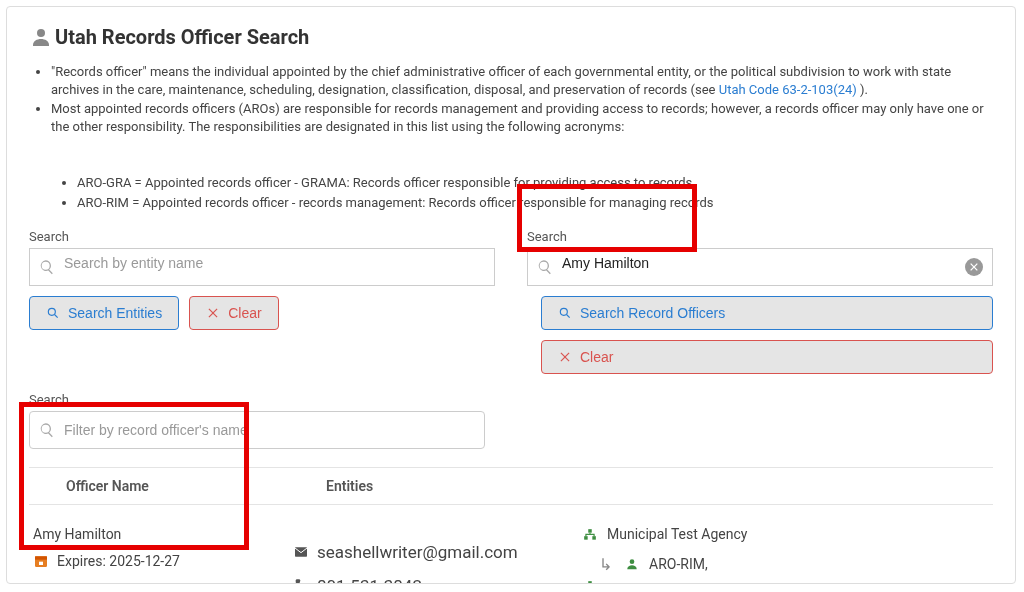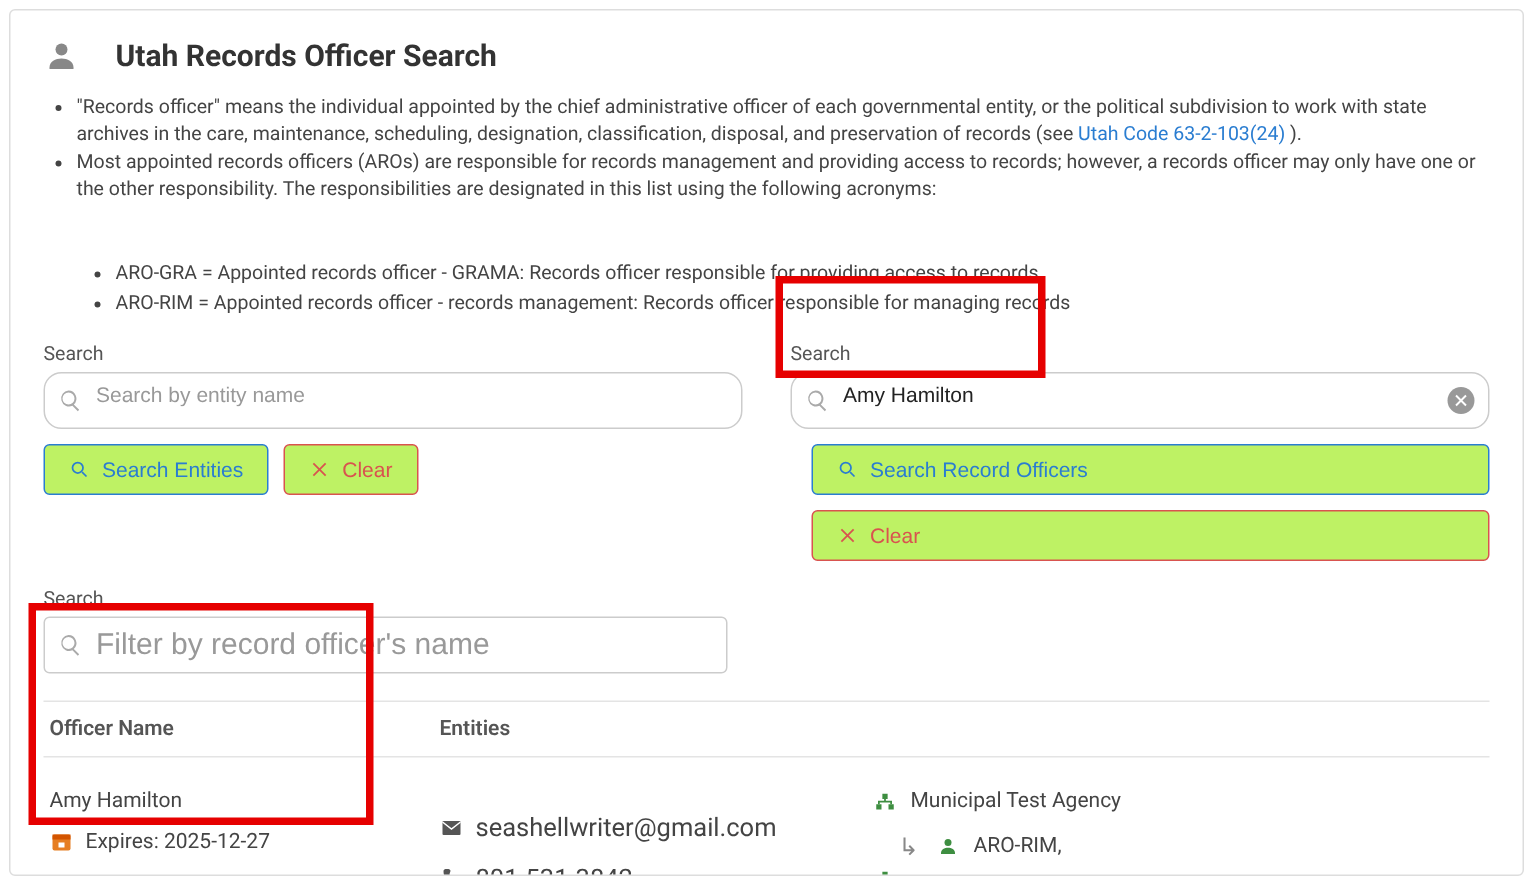--- a/index.html
+++ b/index.html
@@ -15,21 +15,21 @@
     border-radius: 4px;
     padding: 18px 22px;
     width: 1010px;
     height: 578px;
     overflow: hidden;
     position: relative;
   }
   .title-row {
     display: flex;
     align-items: flex-end;
-    gap: 24px;
+    gap: 2px;
     margin-bottom: 14px;
   }
   .title-row h1 {
     font-size: 20px;
     font-weight: 700;
     color: #333;
   }
   .person-icon {
     width: 24px;
     height: 24px;
@@ -64,21 +64,21 @@
   }
   .input-wrap {
     position: relative;
     display: flex;
     align-items: center;
   }
   .input-wrap input {
     width: 100%;
     padding: 9px 30px 17px 34px;
     border: 1px solid #ccc;
-    border-radius: 12px;
+    border-radius: 0;
     font-size: 14px;
     color: #222;
     height: 38px;
   }
   .input-wrap input::placeholder { color: #999; }
   .input-icon {
     position: absolute;
     left: 10px;
     width: 16px;
     height: 16px;
@@ -97,21 +97,21 @@
     cursor: pointer;
   }
   .clear-circle svg { width: 10px; height: 10px; fill: #fff; }
   .btn-row {
     margin-top: 10px;
     display: flex;
     gap: 10px;
   }
   .btn {
     border: 1px solid;
-    background: #bef264;
+    background: #e5e5e5;
     padding: 7px 16px;
     border-radius: 4px;
     font-size: 14px;
     font-weight: 500;
     cursor: pointer;
     display: inline-flex;
     align-items: center;
     gap: 8px;
     height: 34px;
   }
@@ -121,34 +121,34 @@
 
   .filter-wrap {
     margin-top: 18px;
     width: 456px;
   }
   .filter-wrap input {
     width: 100%;
     padding: 9px 10px 9px 34px;
     border: 1px solid #ccc;
     border-radius: 4px;
-    font-size: 20px;
+    font-size: 14px;
     height: 38px;
   }
 
   .table-hdr {
     display: flex;
     margin-top: 18px;
     border-top: 1px solid #e4e4e4;
     border-bottom: 1px solid #e4e4e4;
     color: #555;
     font-weight: 600;
     font-size: 14px;
   }
-  .col-name   { width: 260px; padding: 10px 4px; }
+  .col-name   { width: 260px; padding: 10px 4px; margin-left: 33px; }
   .col-email  { width: 290px; padding: 10px 4px; }
   .col-ent    { flex: 1;       padding: 10px 4px; }
 
   .table-row {
     display: flex;
     border-bottom: 1px solid #e4e4e4;
     padding: 12px 0;
     color: #444;
   }
   .officer-name-block { line-height: 1.9; font-size: 14px; padding: 4px; width:260px;}

